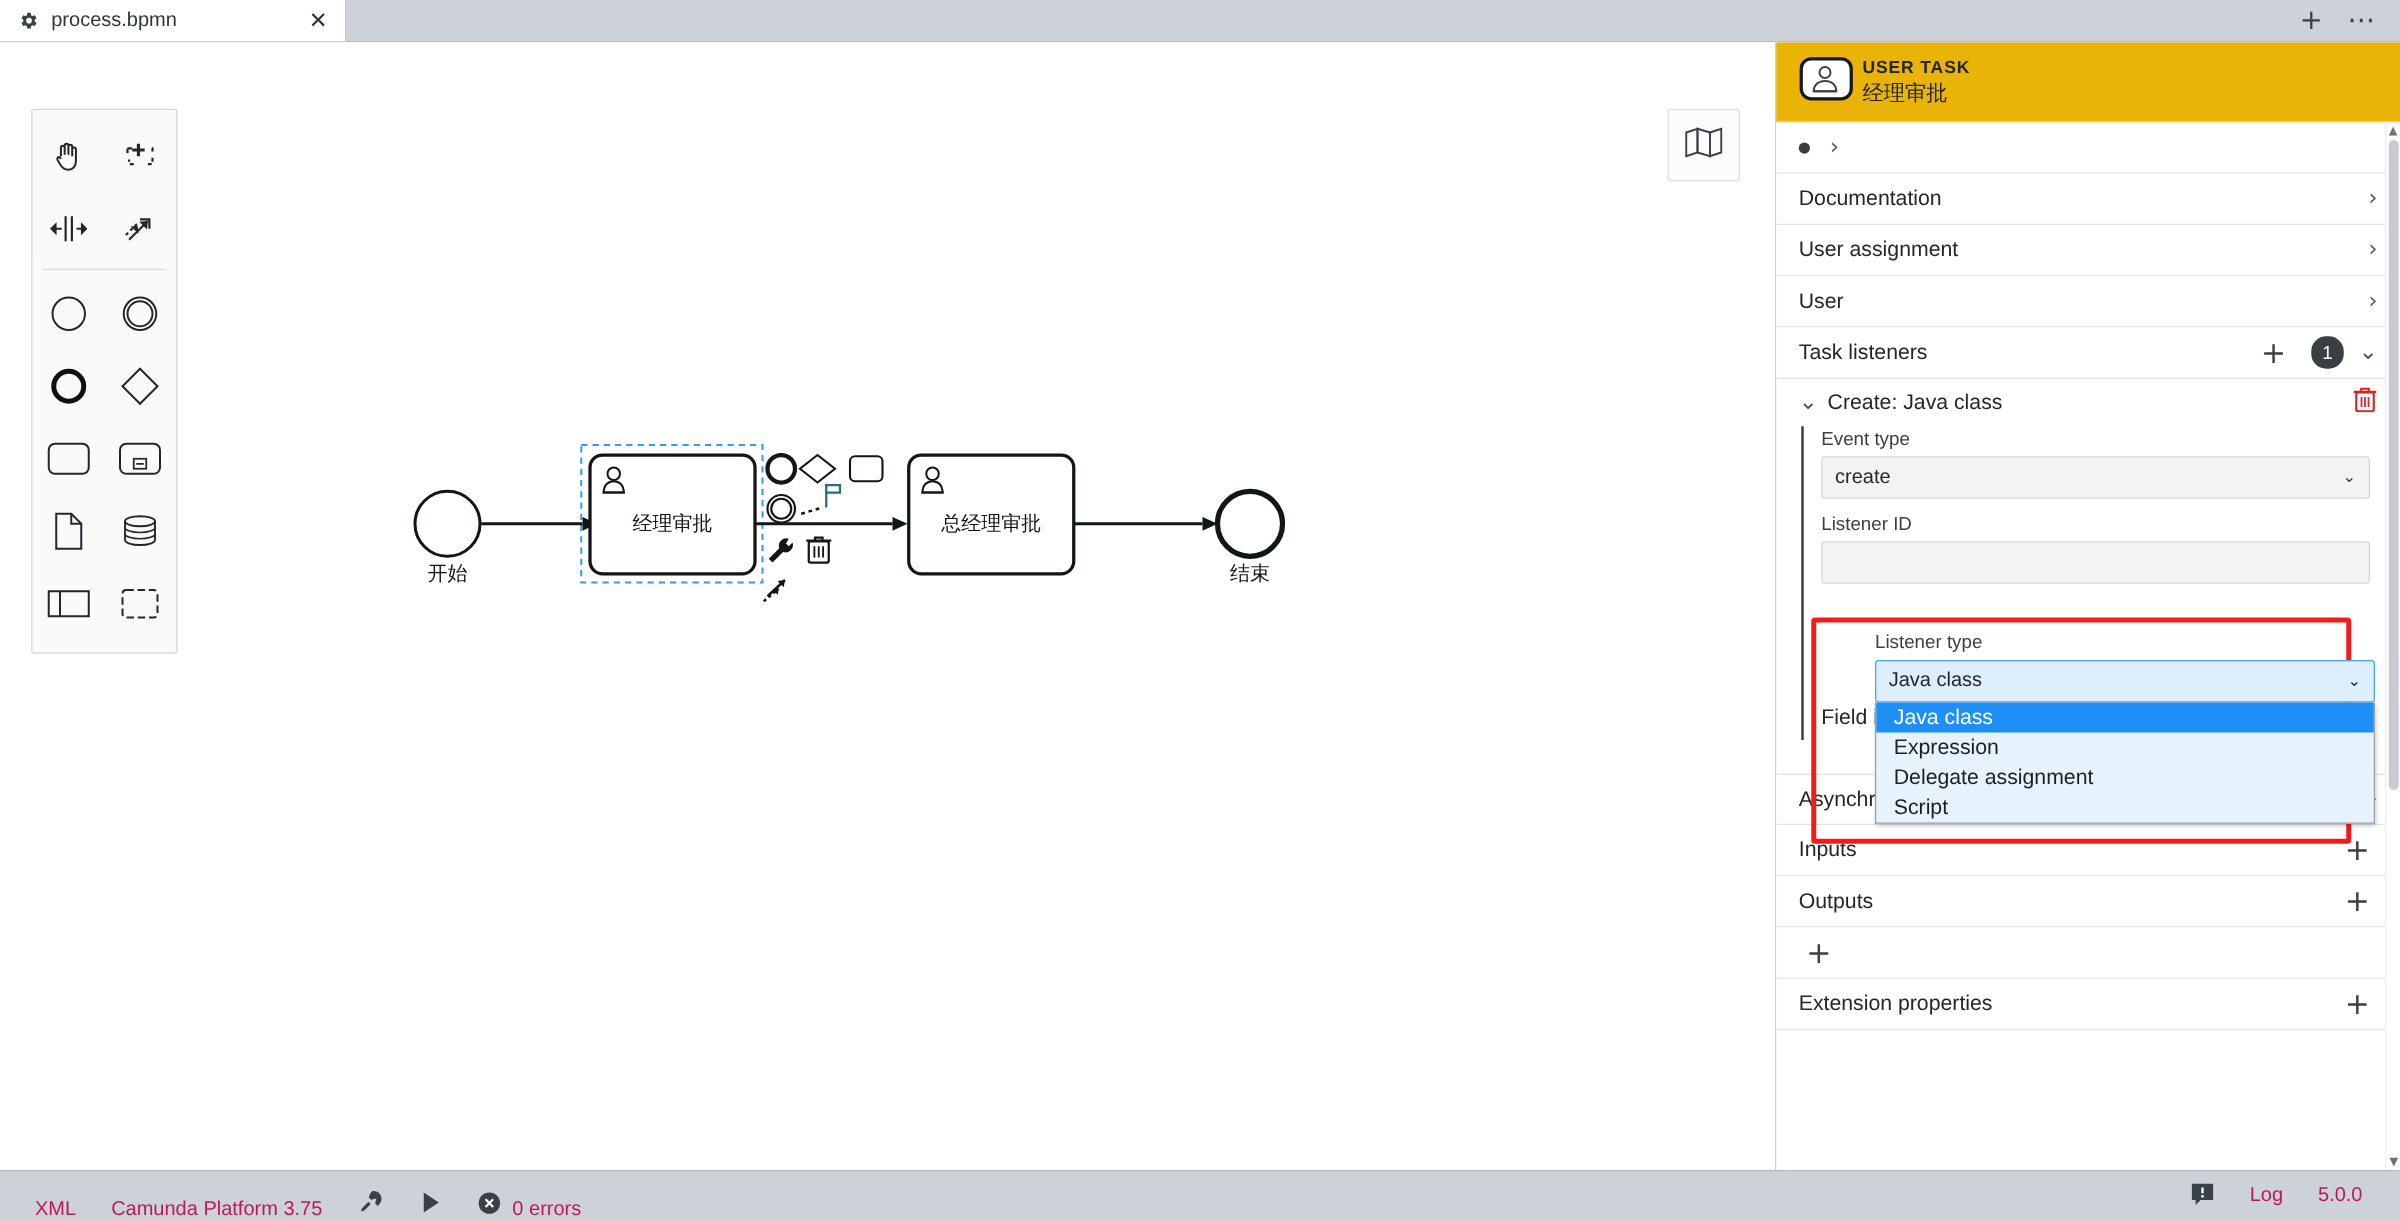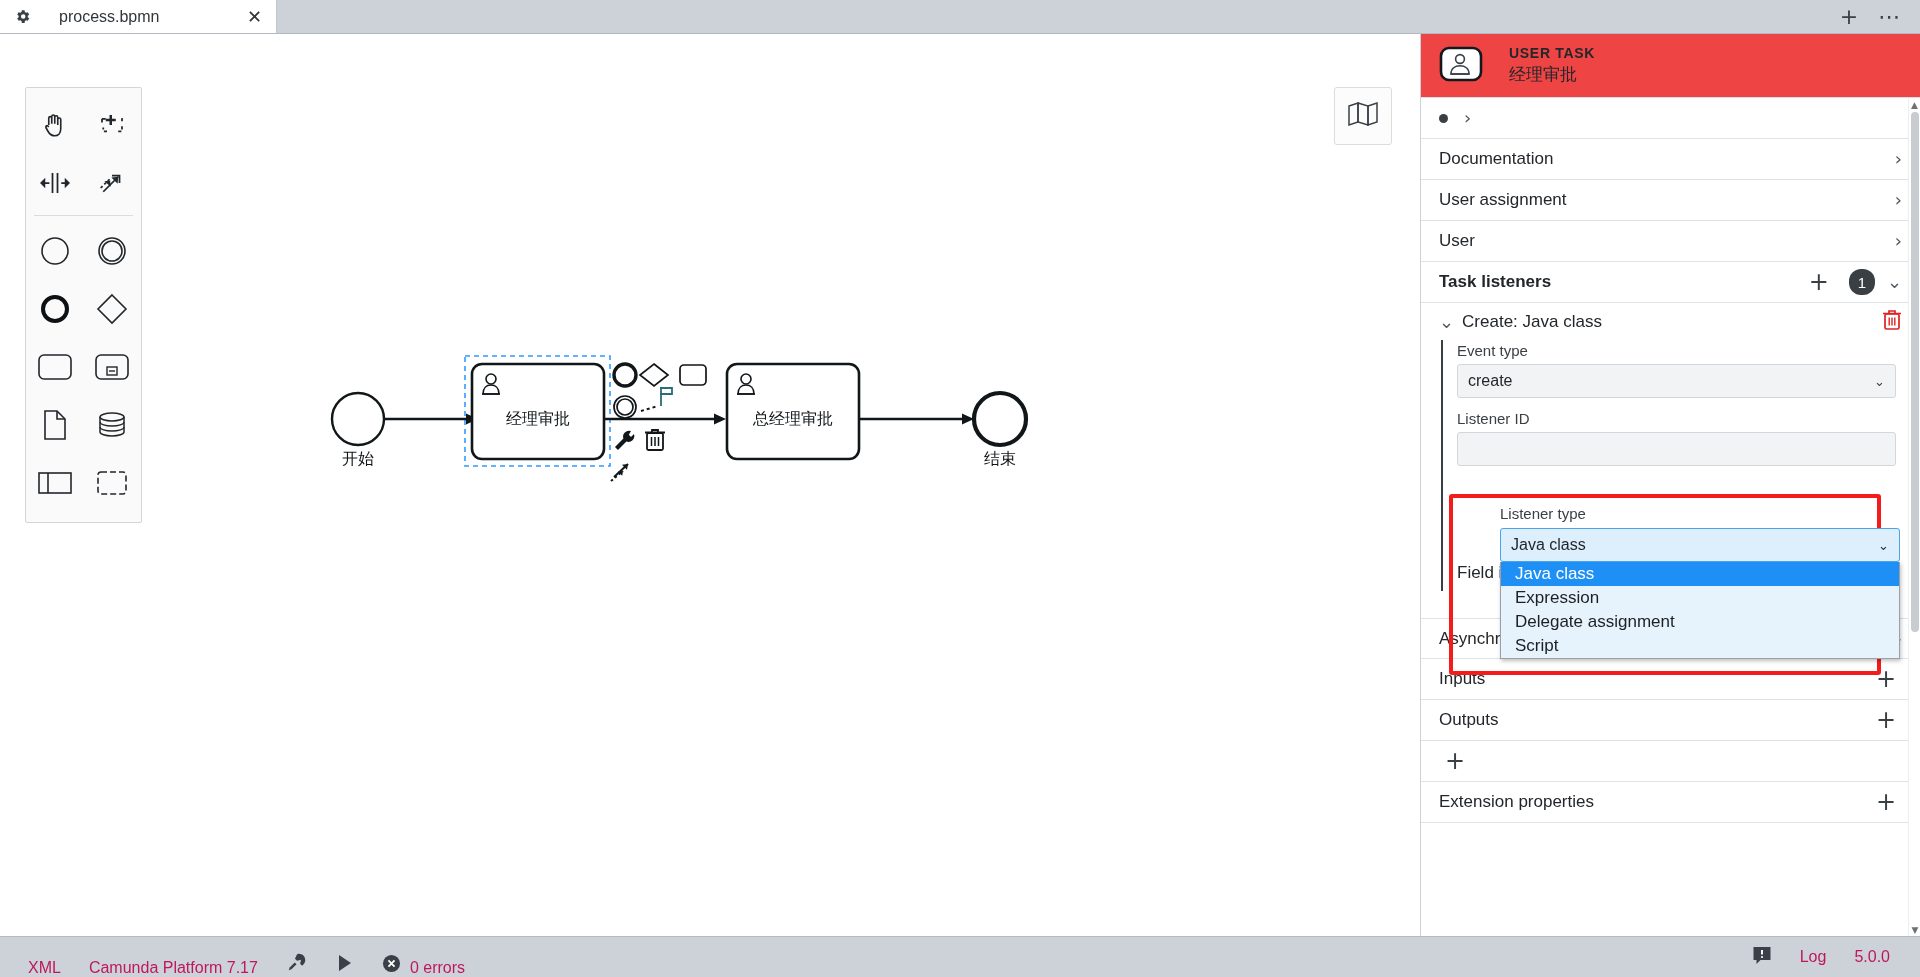--- a/index.html
+++ b/index.html
@@ -24,21 +24,21 @@
     display: flex; align-items: stretch;
     position: relative;
     flex: none;
     border-bottom: 1px solid #b4bac1;
   }
   .tab {
     width: 277px;
     background: #ffffff;
     display: flex; align-items: center;
     padding: 0 10px 0 14px;
-    gap: 28px;
+    gap: 10px;
     position: relative;
     border-right: 1px solid #c2c7cd;
   }
   .tab .gear { width: 17px; height: 17px; flex: none; }
   .tab-title {
     font-size: 16px;
     color: #30353a;
     flex: 1;
     white-space: nowrap;
     overflow: hidden;
@@ -122,23 +122,23 @@
   .props {
     width: 500px;
     flex: none;
     background: #ffffff;
     border-left: 1px solid #cdd2d8;
     display: flex; flex-direction: column;
     position: relative;
   }
   .props-header {
     height: 64px;
-    background: #ef4444;
-    display: flex; align-items: center;
-    gap: 26px;
+    background: #eab308;
+    display: flex; align-items: center;
+    gap: 7px;
     padding: 0 18px;
     border-bottom: 1px solid #dcdfe3;
     flex: none;
   }
   .props-header .ht { display: flex; flex-direction: column; gap: 2px; }
   .props-type {
     font-size: 14px;
     font-weight: bold;
     letter-spacing: 0.7px;
     color: #23272b;
@@ -157,21 +157,21 @@
     padding: 0 18px;
     border-bottom: 1px solid #dfe2e6;
     cursor: pointer;
     background: #ffffff;
   }
   .group-row .label {
     font-size: 17px;
     color: #23272b;
     flex: 1;
   }
-  .group-row .label.bold { font-weight: bold; }
+  .group-row .label.bold { font-weight: normal; }
   .chev {
     color: #4d5760;
     font-size: 18px;
     line-height: 1;
     font-family: "DejaVu Sans", sans-serif;
   }
   .dot {
     width: 9px; height: 9px;
     border-radius: 50%;
     background: #3a3f44;
@@ -654,21 +654,21 @@
         </div>
       </div>
     </div>
   </div>
 
   <div class="statusbar">
     <div class="sb-item">
       <span>XML</span>
     </div>
     <div class="sb-item">
-      <span>Camunda Platform 7.17</span>
+      <span>Camunda Platform 3.75</span>
     </div>
     <div class="sb-item">
       <span>
         <svg width="22" height="22" viewBox="0 0 24 24" fill="#3a4047">
           <path d="M14 3c4 0 7 3 7 7 0 2-1.4 4.3-3.4 6.2l-2.2-2.2 1-4.4-4.4 1-2.2-2.2C11.7 4.4 12 3 14 3z"></path>
           <path d="M9.5 12.5 11.5 14.5 6 20l-3 1 1-3z"></path>
         </svg>
       </span>
     </div>
     <div class="sb-item">

